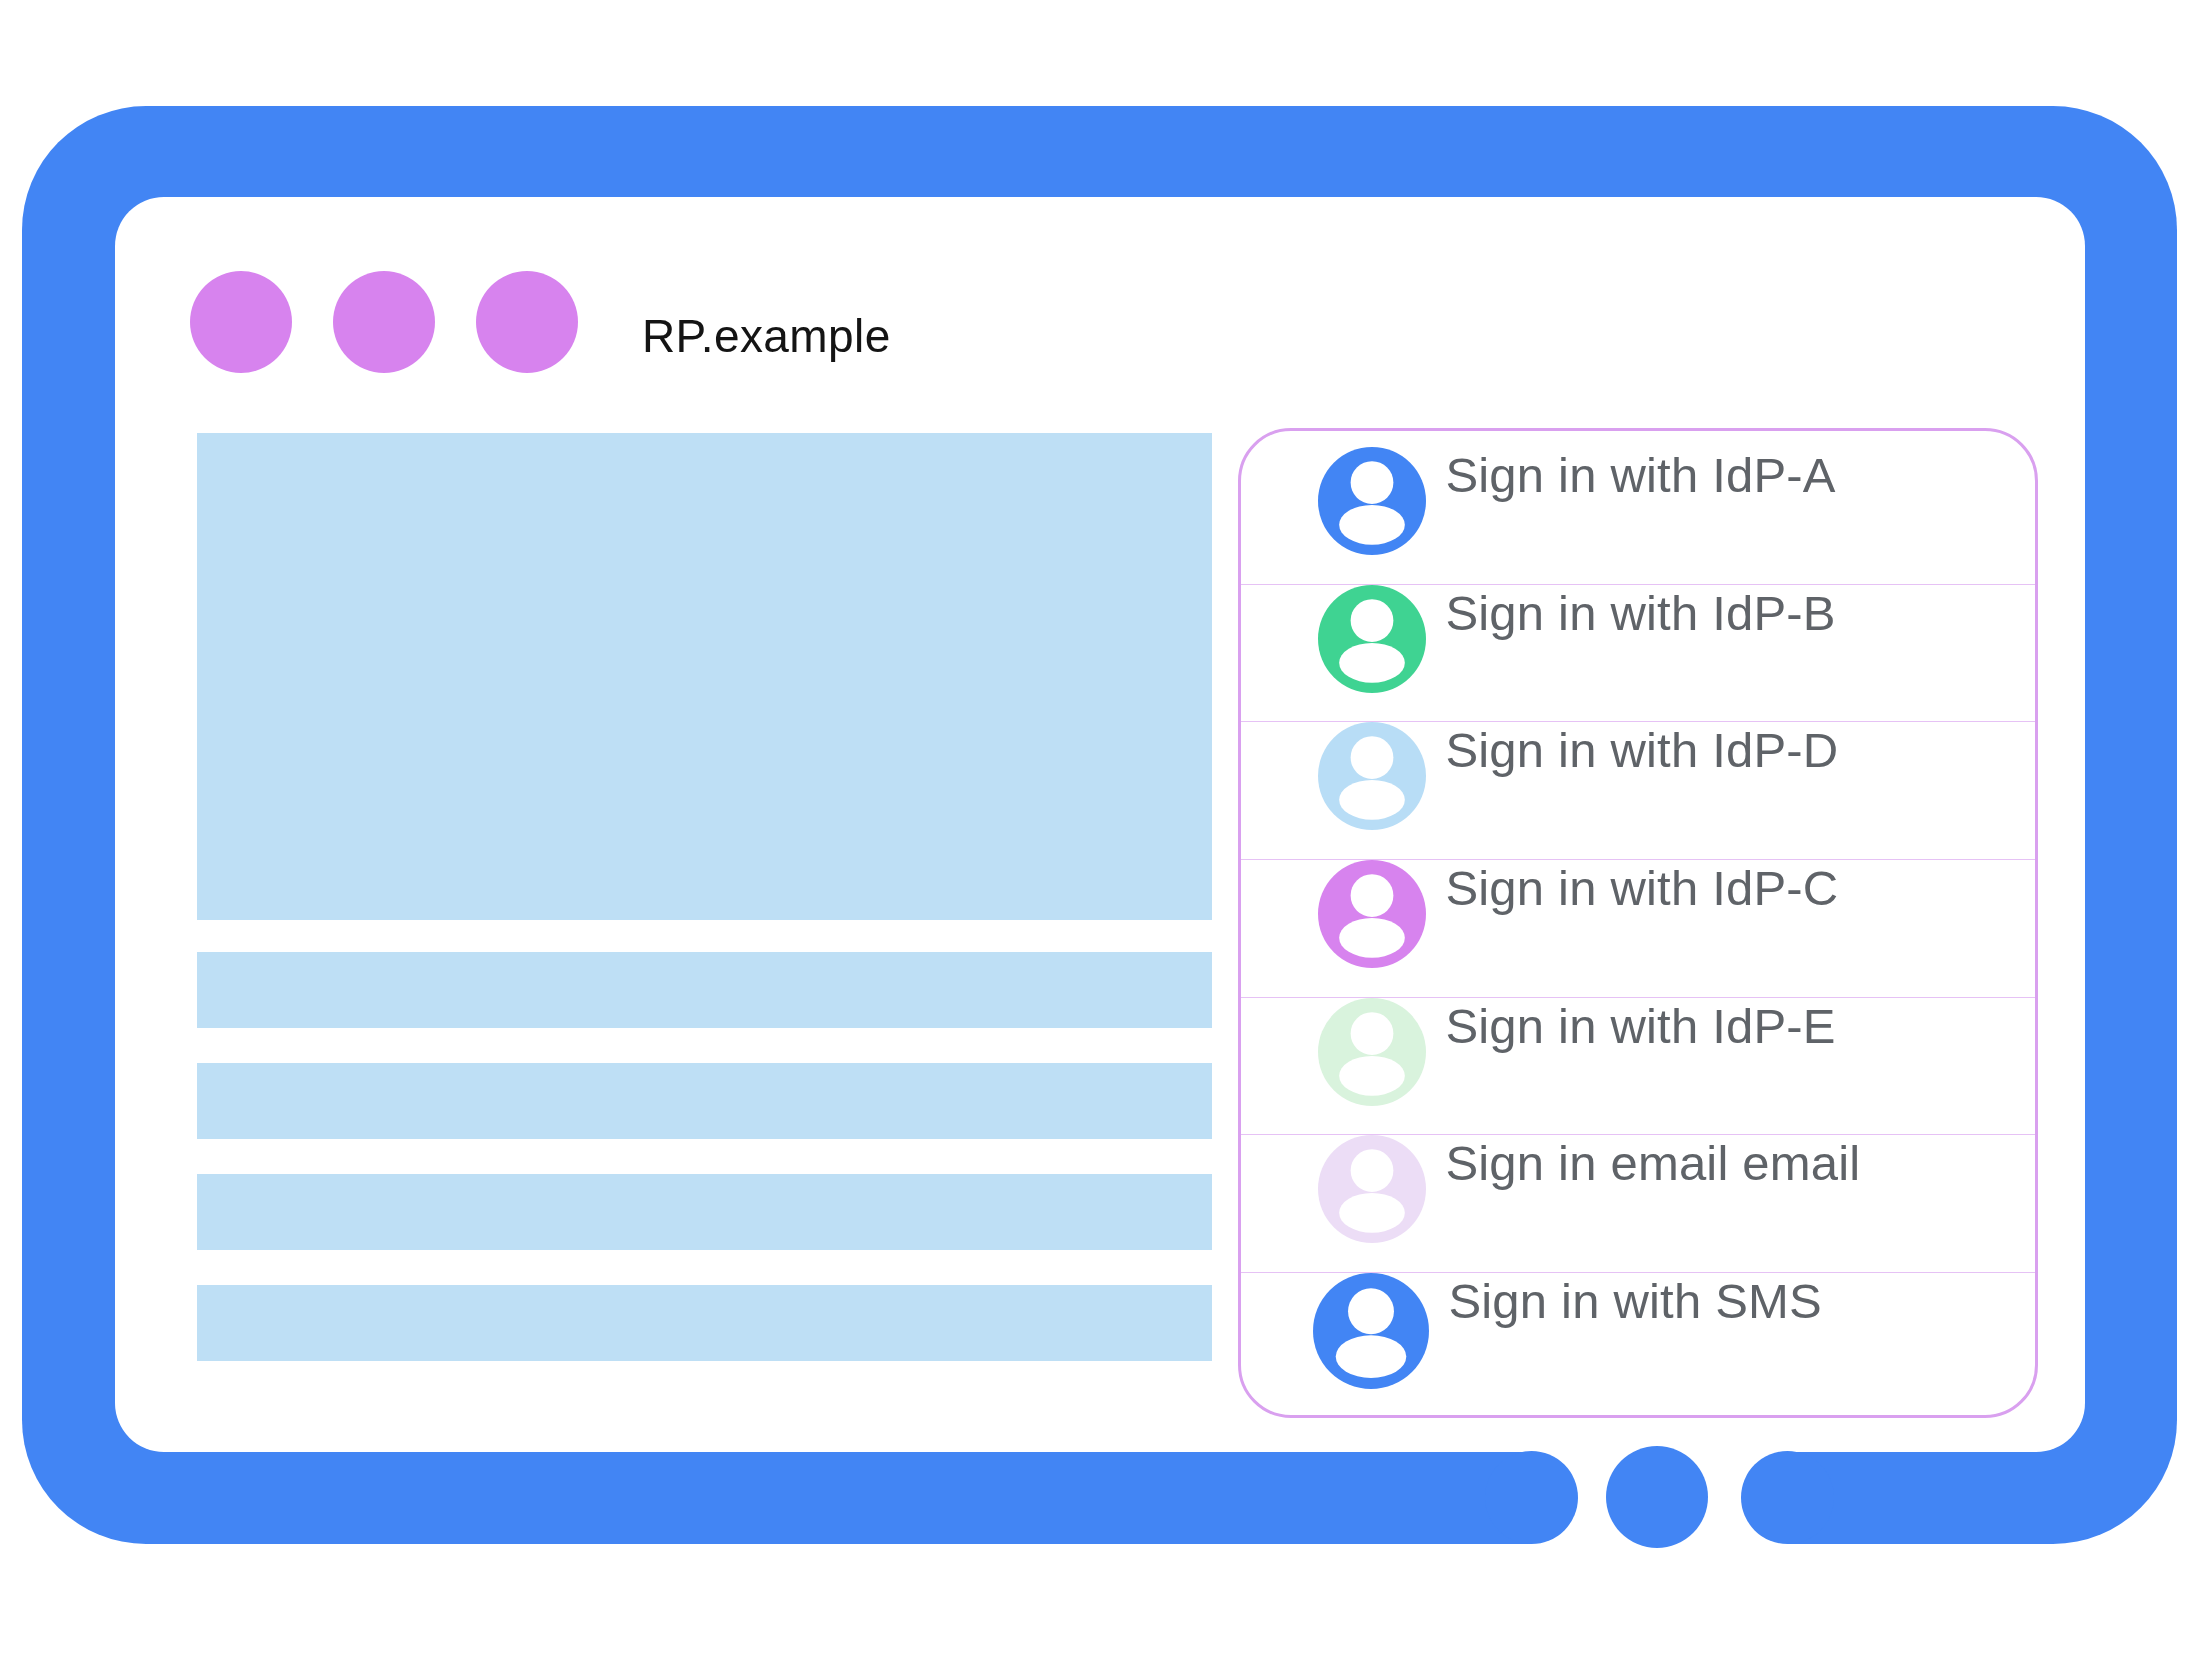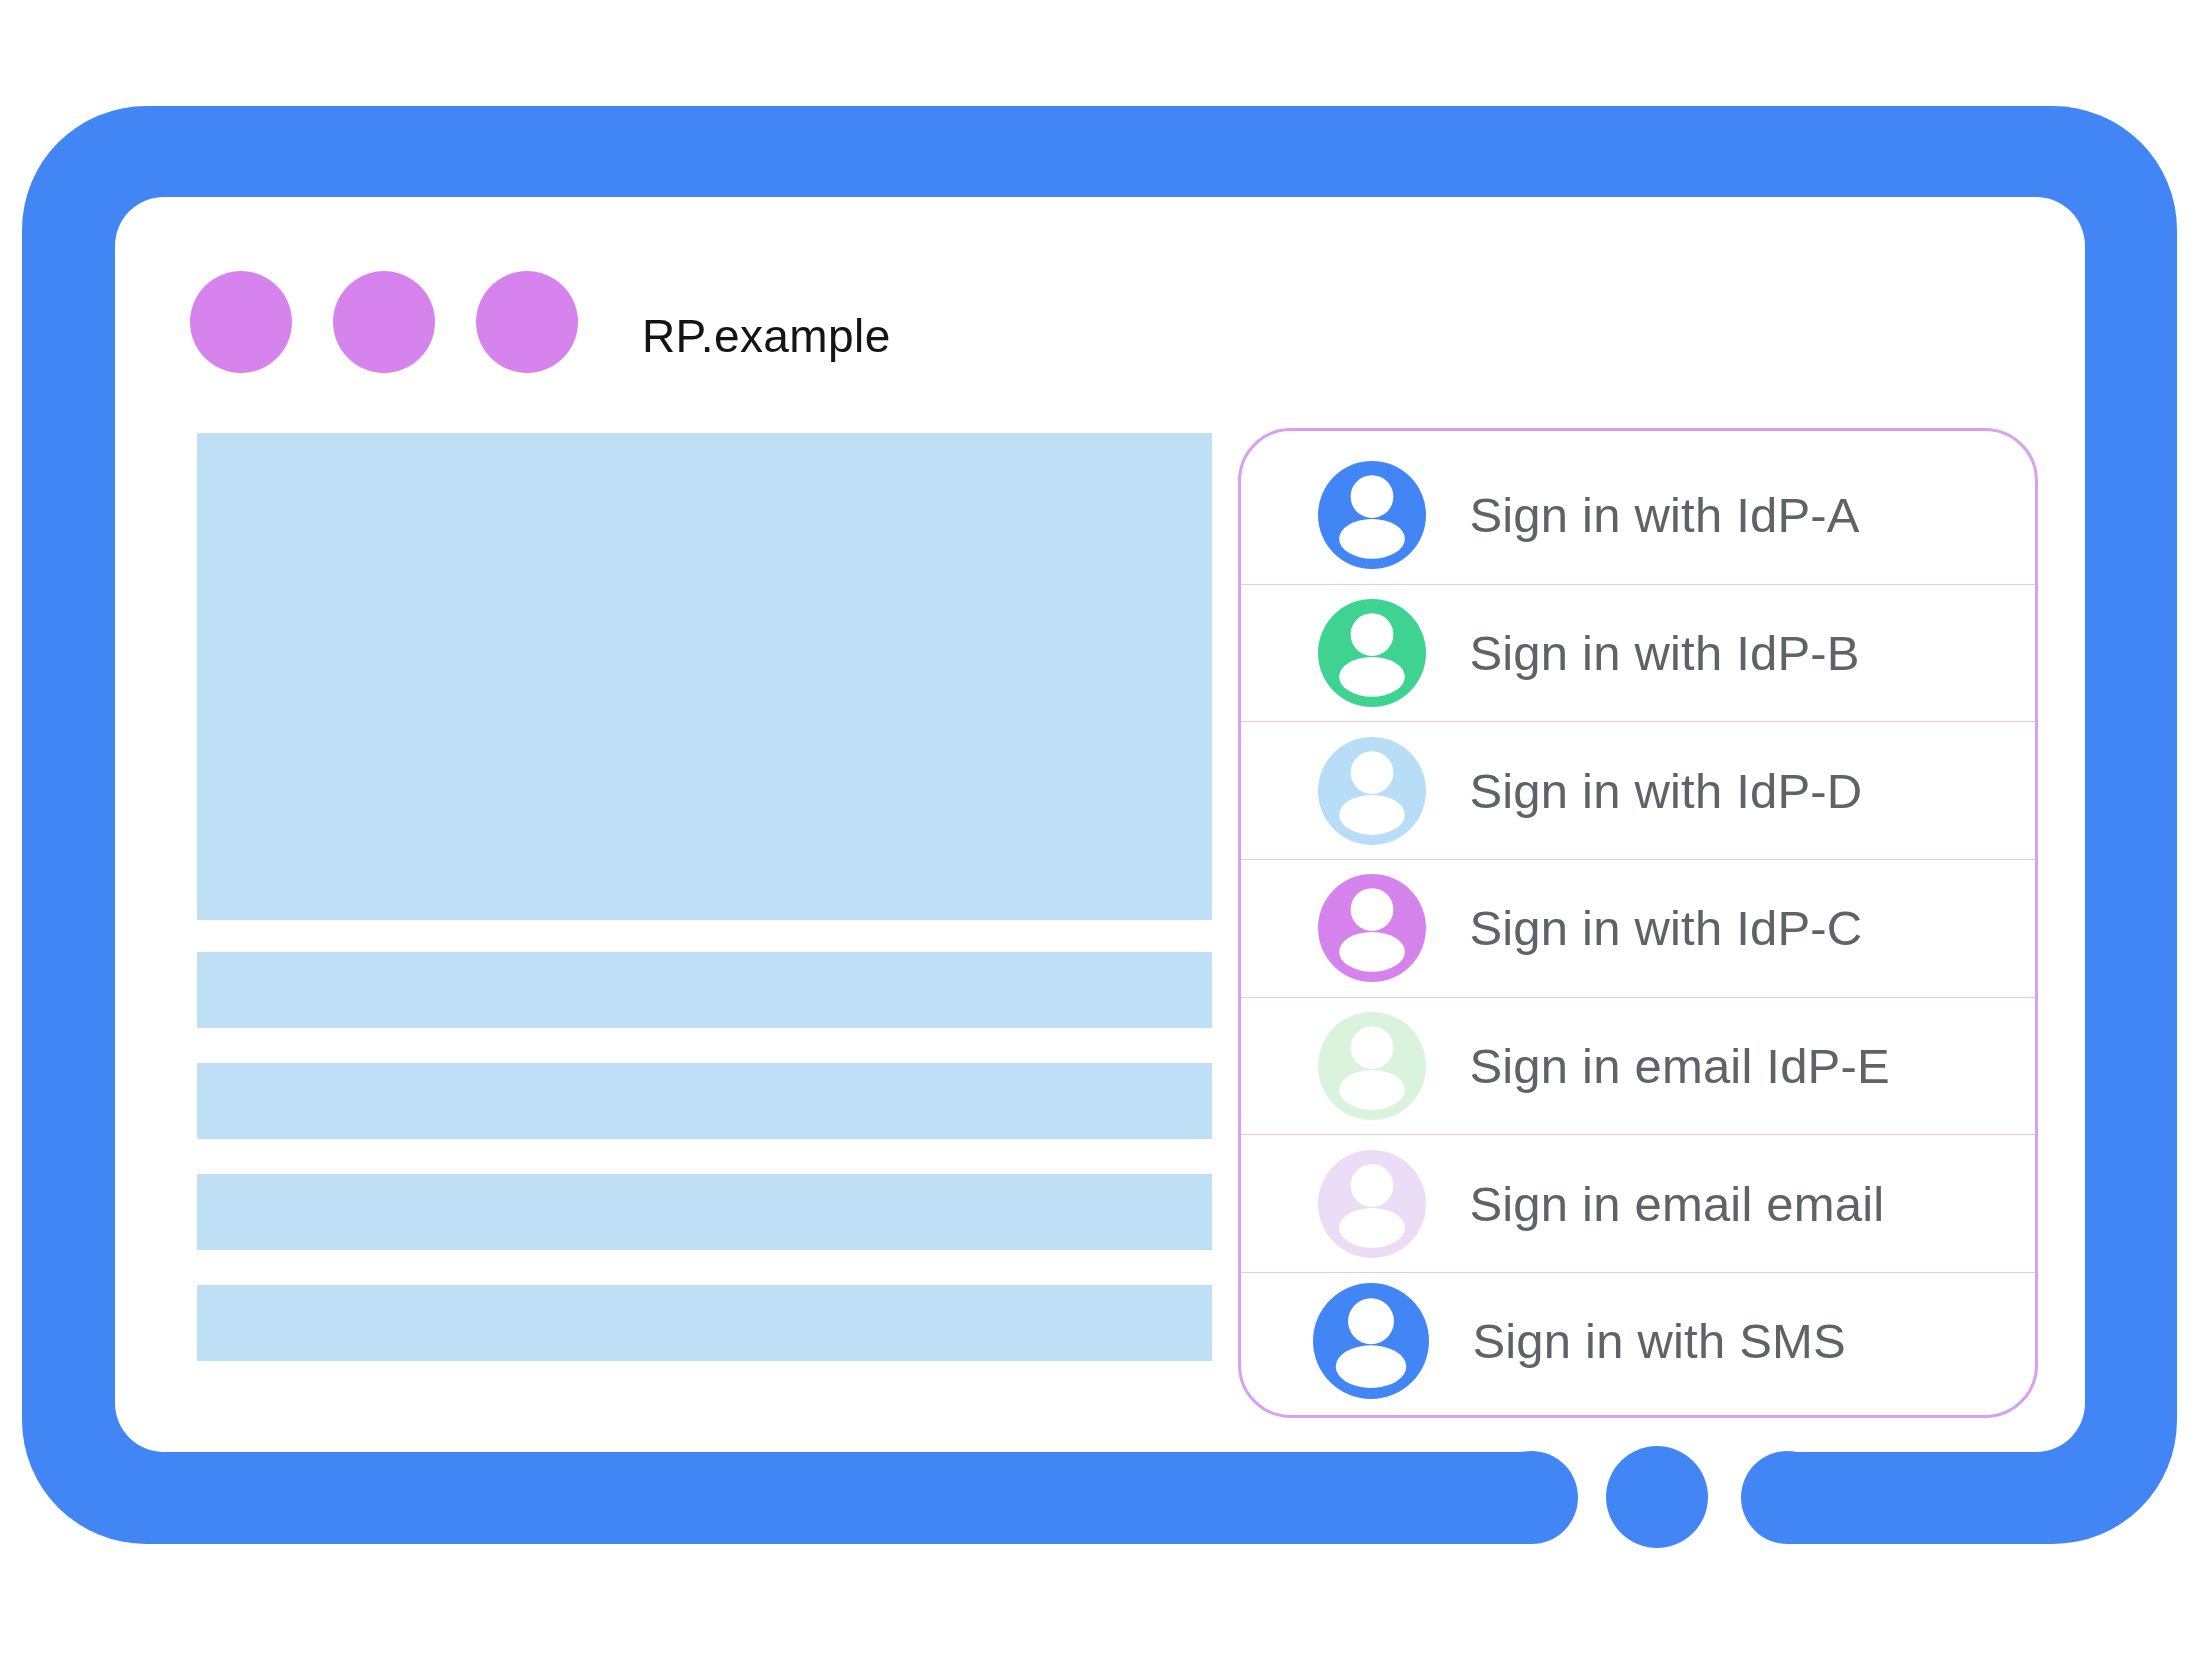--- a/index.html
+++ b/index.html
@@ -32,21 +32,21 @@
   .ph-line1{top:952px;height:76px;}
   .ph-line2{top:1063px;height:76px;}
   .ph-line3{top:1174px;height:76px;}
   .ph-line4{top:1285px;height:76px;}
 
   
   .signin-panel{position:absolute;left:1238px;top:428px;width:800px;height:990px;
                 box-sizing:border-box;border:3.5px solid var(--panel-border);border-radius:53px;
                 background:#fff;display:flex;flex-direction:column;
                 padding-top:16px;padding-bottom:5.3px;overflow:hidden;}
-  .signin-row{flex:1 1 0;display:flex;align-items:center;cursor:pointer;gap:24px;}
+  .signin-row{flex:1 1 0;display:flex;align-items:flex-start;cursor:pointer;}
   .signin-row + .signin-row{border-top:1.8px solid var(--divider);}
   .avatar{width:108px;height:108px;margin-left:77px;flex:0 0 auto;}
   .avatar.large{width:116px;height:116px;margin-left:72px;}
   .signin-label{margin-left:19.4px;font-size:49px;font-weight:500;color:var(--label-gray);
                 letter-spacing:0.2px;white-space:nowrap;}
 </style>
 </head>
 <body>
 
 <div class="page">
@@ -97,21 +97,21 @@
           <ellipse cx="24" cy="34.6" rx="14.6" ry="8.8" fill="#ffffff"></ellipse>
         </svg>
         <span class="signin-label">Sign in with IdP-C</span>
       </div>
       <div class="signin-row">
         <svg viewBox="0 0 48 48" class="avatar">
           <circle cx="24" cy="24" r="24" fill="#d9f3dd"></circle>
           <circle cx="24" cy="15.8" r="9.5" fill="#ffffff"></circle>
           <ellipse cx="24" cy="34.6" rx="14.6" ry="8.8" fill="#ffffff"></ellipse>
         </svg>
-        <span class="signin-label">Sign in email IdP-E</span>
+        <span class="signin-label">Sign in with IdP-E</span>
       </div>
       <div class="signin-row">
         <svg viewBox="0 0 48 48" class="avatar">
           <circle cx="24" cy="24" r="24" fill="#ecddf6"></circle>
           <circle cx="24" cy="15.8" r="9.5" fill="#ffffff"></circle>
           <ellipse cx="24" cy="34.6" rx="14.6" ry="8.8" fill="#ffffff"></ellipse>
         </svg>
         <span class="signin-label">Sign in email email</span>
       </div>
       <div class="signin-row">

